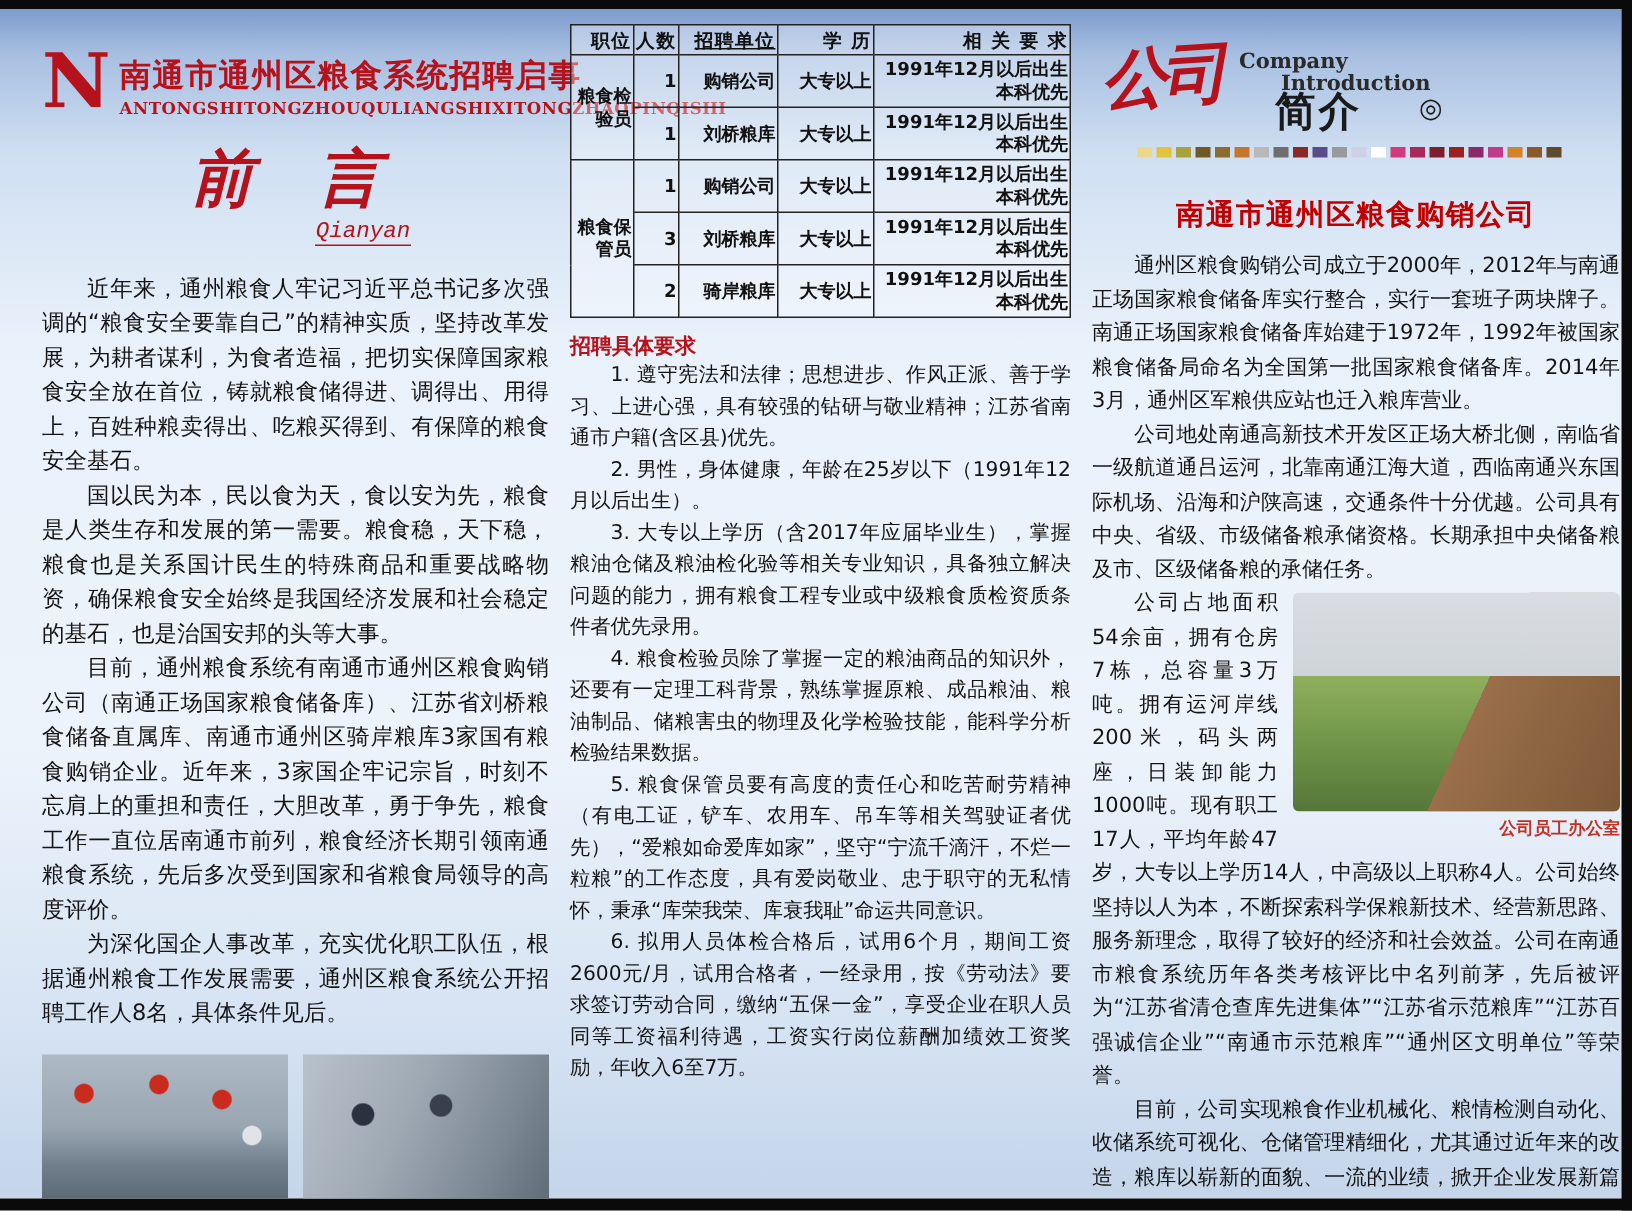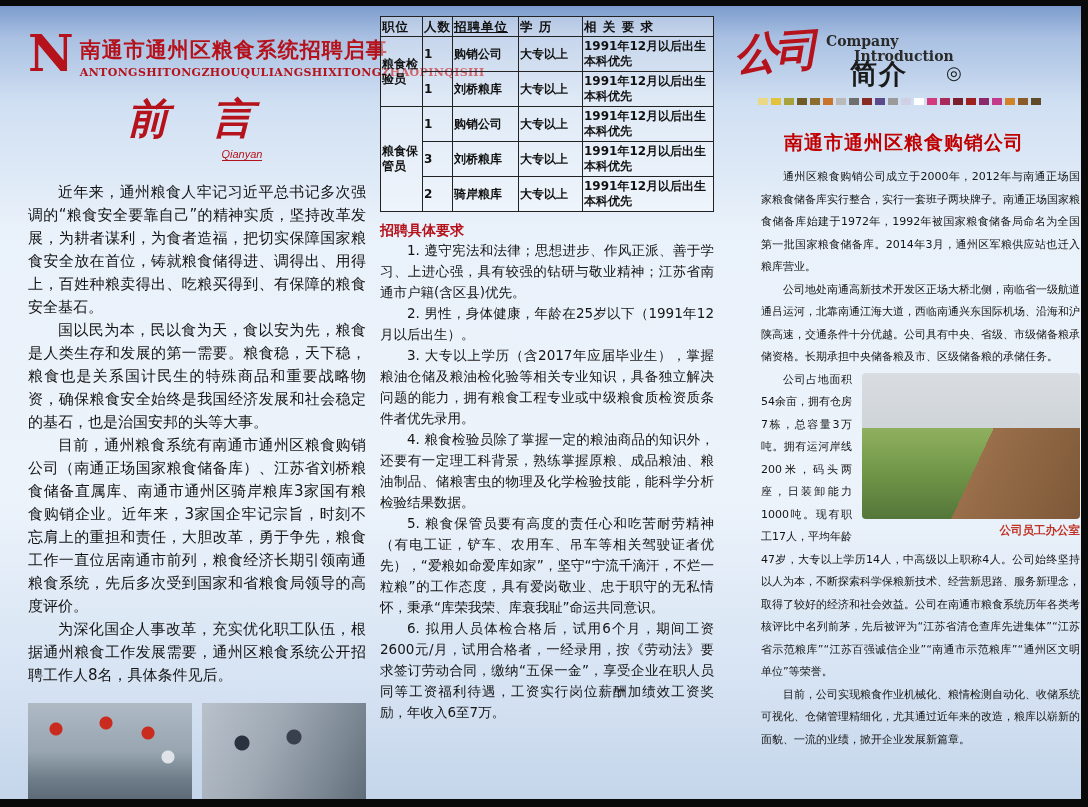--- a/index.html
+++ b/index.html
@@ -16,21 +16,21 @@
   .col-right  { left:728px; width:352px; }
 
   
   .lp-head { display:flex; align-items:flex-start; margin-top:26px; }
   .lp-n { font-family:"DejaVu Serif","Liberation Serif",serif; font-size:50px; line-height:44px; color:#b5121b; font-weight:bold; margin-right:6px; }
   .lp-titles { padding-top:4px; }
   .lp-title { color:#b5121b; font-size:21px; font-weight:bold; letter-spacing:1px; white-space:nowrap;text-align:center; }
   .lp-pinyin { font-family:"DejaVu Serif","Liberation Serif",serif; color:#b5121b; font-size:11px; font-weight:bold; letter-spacing:.4px; margin-top:2px; }
   .preface { text-align:center; margin-top:16px; height:72px; }
   .preface-cn { font-family:"DejaVu Serif","Liberation Serif",serif; font-style:italic; font-weight:bold; color:#b5121b; font-size:42px; letter-spacing:14px; line-height:48px; }
-  .preface-py { display:inline-block; font-family:Liberation Sans, sans-serif; font-style:italic; color:#b5121b; font-size:11px; border-bottom:1px solid #b5121b; margin-left:90px; margin-top:-4px; }
+  .preface-py { display:inline-block; font-family:Liberation Mono, monospace; font-style:italic; color:#b5121b; font-size:15px; border-bottom:1px solid #b5121b; margin-left:90px; margin-top:-4px; }
   .lp-body { margin-top:14px; }
   .para { font-size:15px; line-height:23px; color:#141414; text-align:justify; text-indent:2em; font-weight:500; }
   .lp-photos { display:flex; gap:10px; margin-top:16px; }
   .lp-photo-wrap { width:164px; }
   .photo { position:relative; overflow:hidden; }
   .lp-photo { width:164px; height:108px; }
 
   
   .ph-meeting { background:
       radial-gradient(circle 7px at 28px 26px,#c92c1e 0 6px,transparent 7px),
@@ -48,38 +48,38 @@
       linear-gradient(180deg,transparent 38%,#8fb05e 38%,#6f9447 70%,#55763a 100%); }
 
   
   .mp-head { position:relative; margin-top:26px; padding-left:18px; }
   .mp-bar { position:absolute; left:0; top:2px; width:11px; height:46px; background:#b5121b; }
   .mp-topline { position:absolute; left:6px; top:0; width:240px; height:3px; background:#b5121b; }
   .mp-title { font-size:27px; font-weight:bold; color:#111; letter-spacing:3px; padding-top:6px; }
   .mp-pinyin { color:#b5121b; font-size:11px; font-weight:bold; letter-spacing:.5px; margin-top:1px; }
   .mp-pinyin .arr { font-size:10px; margin-right:2px; }
   table.jobs { border-collapse:collapse; width:100%; margin-top:10px; background:rgba(255,255,255,.35); }
-  table.jobs th, table.jobs td { border:1px solid #222; text-align:left; font-size:12px; font-weight:bold; color:#111; padding:2px 1px; line-height:15px; }
+  table.jobs th, table.jobs td { border:1px solid #222; text-align:right; font-size:12px; font-weight:bold; color:#111; padding:2px 1px; line-height:15px; }
   table.jobs th { font-size:12.5px; letter-spacing:1px; }
   .w-pos{width:42px;} .w-num{width:30px;margin-top:42px;} .w-unit{width:66px;text-decoration:underline;} .w-deg{width:64px;}
   .mp-req-title { color:#b5121b; font-weight:bold; font-size:14px; margin-top:10px; }
   .req { font-size:13.5px; line-height:21px; color:#141414; text-align:justify; text-indent:2em; font-weight:500; }
 
   
   .rp-head { position:relative; margin-top:24px; height:86px; }
   .rp-cn1 { position:absolute; left:6px; top:0; font-family:"DejaVu Serif","Liberation Serif",serif; font-style:italic; font-weight:bold; color:#b5121b; font-size:44px; line-height:44px; letter-spacing:-4px; transform:rotate(-4deg); }
   .rp-en { position:absolute; left:98px; top:4px; font-family:"DejaVu Serif","Liberation Serif",serif; font-weight:bold; color:#2a2a2a; font-size:14px; line-height:15px; }
   .rp-en .en2 { display:block; margin-left:28px; }
   .rp-cn2 { position:absolute; left:122px; top:26px; font-size:27px; font-weight:bold; color:#1a1a1a; letter-spacing:2px; }
   .rp-ring { position:absolute; left:218px; top:32px; font-size:18px; color:#1a1a1a; }
   .color-strip { position:absolute; left:30px; top:68px; display:flex; gap:3px; }
   .color-strip i { display:block; width:10px; height:7px; }
   .rp-company-title { text-align:center; color:#c00000; font-size:19px; font-weight:bold; letter-spacing:1px; margin-top:14px; }
   .rp-body { margin-top:10px; }
-  .rp-para { font-size:11px; line-height:22.5px; color:#141414; text-align:justify; text-indent:2em; font-weight:500;margin-left:33px; }
+  .rp-para { font-size:14px; line-height:22.5px; color:#141414; text-align:justify; text-indent:2em; font-weight:500; }
   .office-float { float:right; width:218px; margin:4px 0 2px 10px; text-align:right; }
   .office-photo { width:218px; height:146px; border-radius:4px; }
   .office-cap { color:#c03324; font-size:11.5px; font-weight:bold; margin-top:4px; }
 </style>
 </head>
 <body>
 
 <div class="page">
 
   <div class="col col-left">

